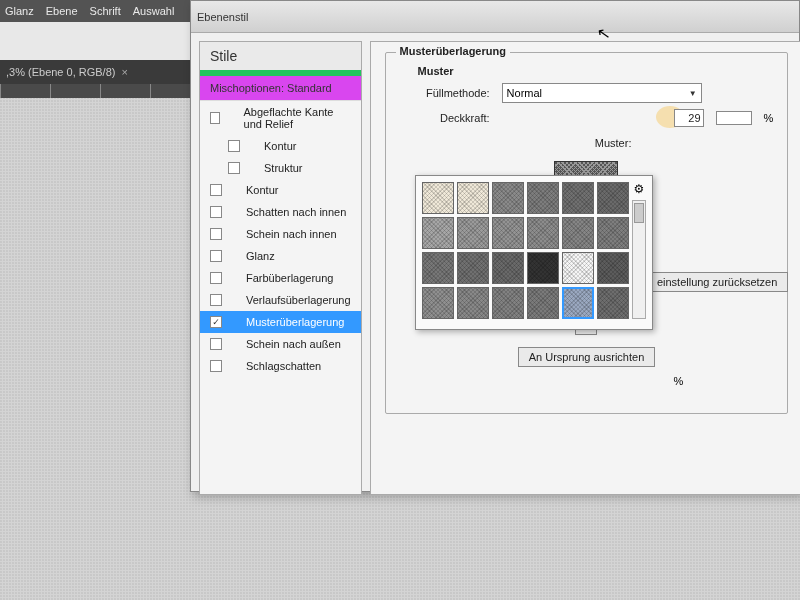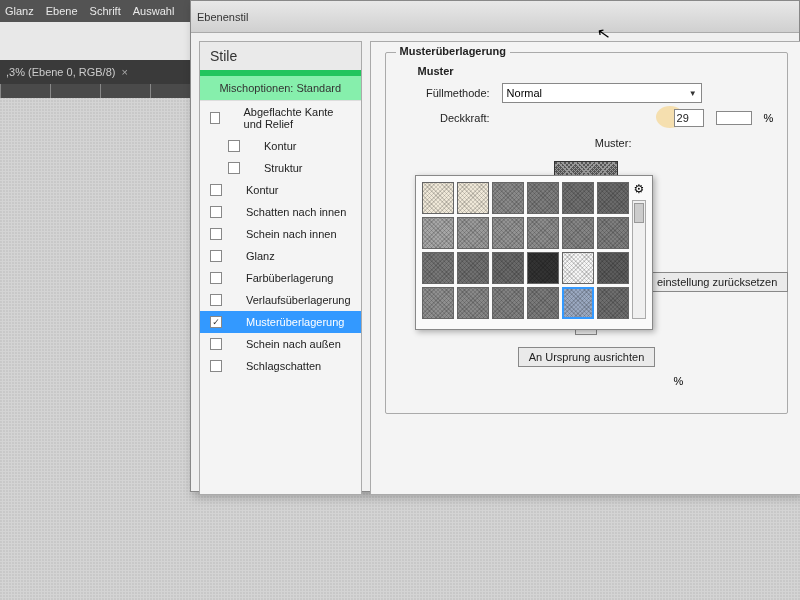--- a/index.html
+++ b/index.html
@@ -19,38 +19,38 @@
   .ruler { position: absolute; top: 84px; left: 0; width: 190px; height: 14px; background: #4a4a4a; }
   .ruler-marks { height: 100%; background: repeating-linear-gradient(to right, #888 0 1px, transparent 1px 50px); }
   
   
   .dialog { position: absolute; left: 190px; top: 0; width: 610px; height: 492px; background: #f0f0f0; border: 1px solid #888; box-shadow: 4px 4px 10px rgba(0,0,0,0.3); }
   .titlebar { height: 32px; background: linear-gradient(#e8e8e8,#d0d0d0); display: flex; align-items: center; padding: 0 6px; font-size: 12px; color: #333; border-bottom: 1px solid #aaa; }
   .dialog-body { display: flex; height: calc(100% - 20px); padding: 8px; gap: 8px; }
   
   .styles-panel { width: 180px; border: 1px solid #aaa; background: #f4f4f4; display: flex; flex-direction: column; }
   .styles-header { padding: 6px 10px; background: #eaeaea; border-bottom: 6px solid #22c55e; font-size: 14px; color: #333; }
-  .blend-header { padding: 6px 10px; background: #86efac; border-bottom: 1px solid #ddd; color: #333; text-align: center; }
+  .blend-header { padding: 6px 10px; background: #d946ef; border-bottom: 1px solid #ddd; color: #333; }
   .style-list { flex: 1; overflow: auto; }
   .style-item { display: flex; align-items: center; padding: 5px 10px; gap: 24px; color: #222; cursor: default; }
   .style-item.sub { padding-left: 28px; }
   .style-item.selected { background: #3399ff; color: #fff; }
   .chk { width: 12px; height: 12px; border: 1px solid #888; background: #fff; display: inline-flex; align-items: center; justify-content: center; font-size: 9px; color: #333; }
   .style-item.selected .chk { color: #333; }
   
   .right-panel { flex: 1; border: 1px solid #aaa; background: #f4f4f4; padding: 10px 14px; position: relative; }
   .group-frame { border: 1px solid #aaa; border-radius: 2px; padding: 12px 14px 20px; position: relative; }
   .group-title { position: absolute; top: -8px; left: 10px; background: #f4f4f4; padding: 0 4px; font-weight: bold; color: #222; }
   .group-sub { font-weight: bold; color: #222; margin-left: 18px; margin-bottom: 6px; }
   .row { display: flex; align-items: center; margin: 6px 0; gap: 12px; }
   .row-label { width: 90px; text-align: right; color: #222; }
   .select { border: 1px solid #888; background: #fff; height: 20px; width: 200px; display: flex; align-items: center; justify-content: space-between; padding: 8px 4px; }
   .tri { font-size: 8px; color: #333; }
   
-  .opacity-field { border: 1px solid #888; background: #fff; height: 18px; width: 30px; text-align: left; color: #222; padding: 7px 2px; }
+  .opacity-field { border: 1px solid #888; background: #fff; height: 18px; width: 30px; text-align: right; color: #222; padding: 7px 2px; }
   .hl { position: absolute; width: 28px; height: 22px; border-radius: 50%; background: #f5d080; opacity: 0.6; }
   
   .pattern-thumb { width: 64px; height: 64px; border: 1px solid #333; background: #555;
     background-image: repeating-linear-gradient(45deg,#999 0 1px,transparent 1px 3px), repeating-linear-gradient(-45deg,#999 0 1px,transparent 1px 3px); }
   .pattern-tri { width: 14px; height: 64px; display: flex; align-items: flex-end; justify-content: center; }
   .pattern-tri span { font-size: 9px; }
   .small-btn { width: 22px; height: 22px; border: 1px solid #888; background: #eaeaea; display: inline-flex; align-items: center; justify-content: center; }
   .btn { border: 1px solid #888; background: #eaeaea; padding: 3px 10px; color: #222; }
   
   .picker { position: absolute; left: 415px; top: 175px; width: 238px; height: 155px; border: 1px solid #888; background: #fafafa; box-shadow: 2px 2px 6px rgba(0,0,0,0.3); padding: 6px; }

